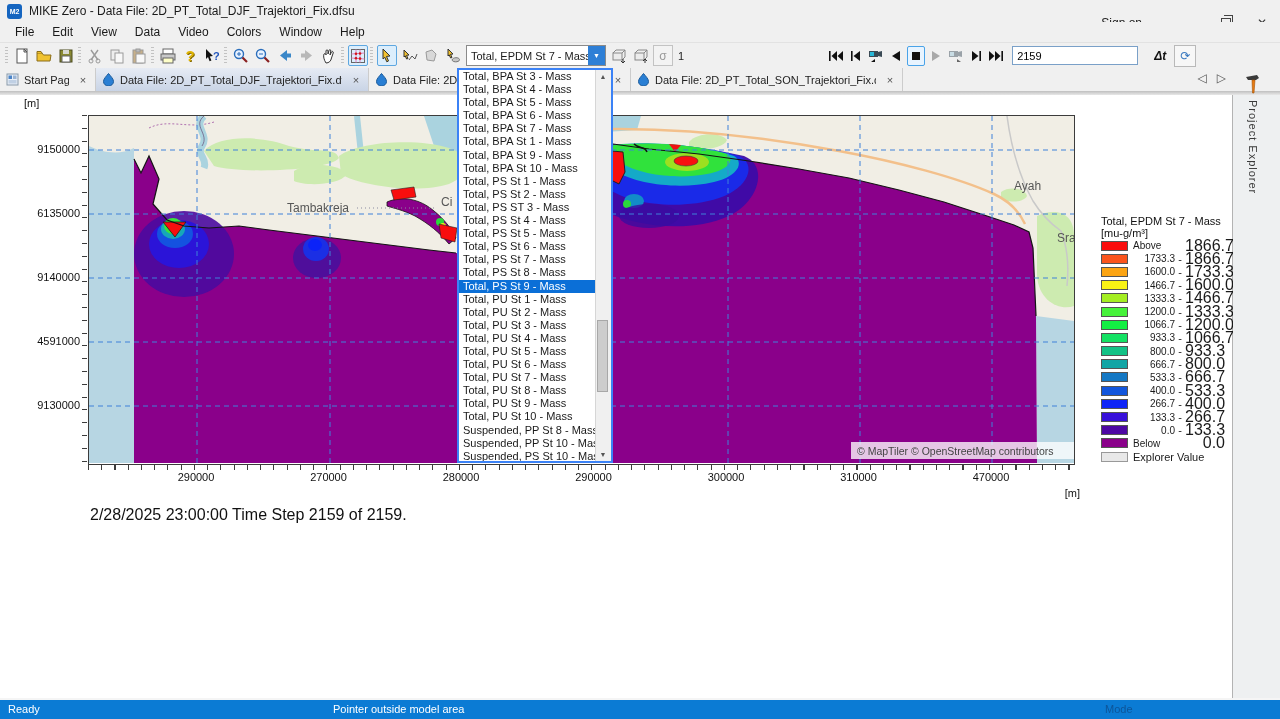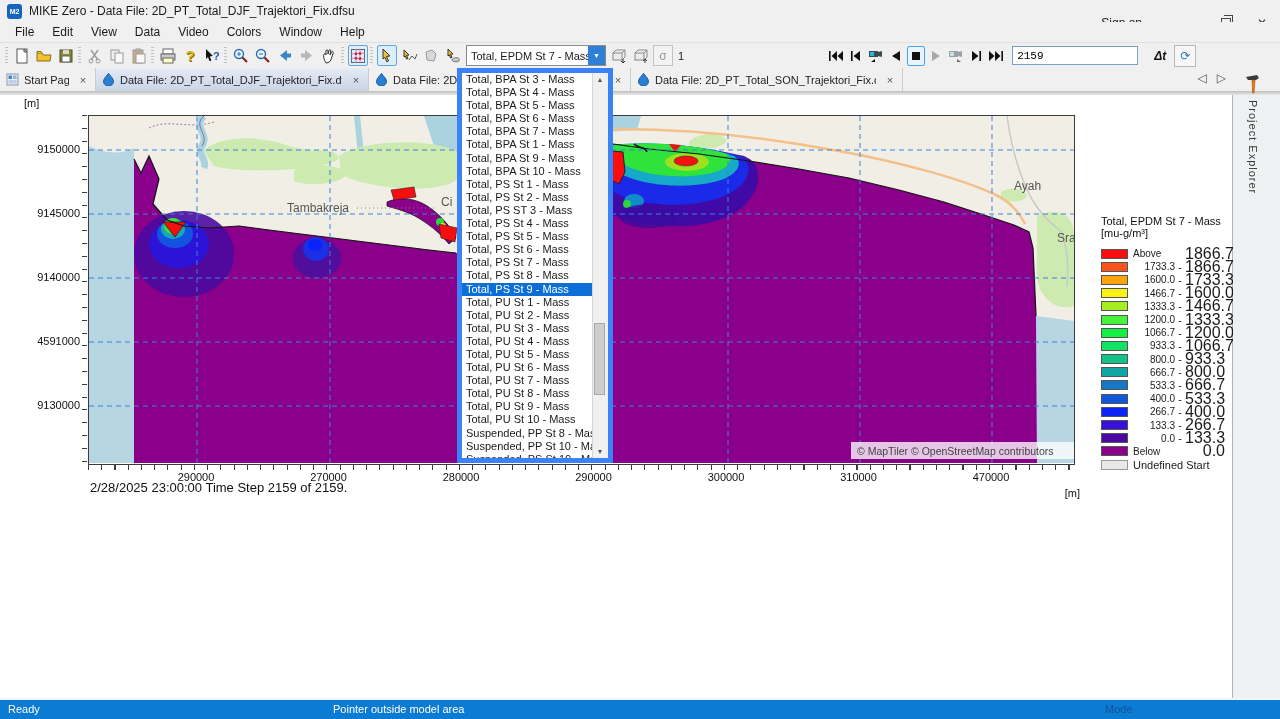--- a/index.html
+++ b/index.html
@@ -26,55 +26,55 @@
   .tbtn svg{display:block}
   .tbtn.active{border:1px solid #5ea7e0;background:#dceefc;border-radius:2px;}
   .tbtn.boxed{border:1px solid #c3c3c3;background:#f3f3f3;color:#9a9a9a;font-size:12px;}
   .count-label{margin:0 4px;font-size:11px;color:#222;}
   .combo{width:140px;height:21px;border:1px solid #8a8a8a;background:#fff;display:flex;align-items:center;margin:0 2px 0 2px;flex:none;box-sizing:border-box;}
   .combo-text{padding-left:4px;flex:1;font-size:11px;white-space:nowrap;overflow:hidden;}
   .combo-btn{width:17px;height:19px;background:#2e7fd6;color:#fff;display:flex;align-items:center;justify-content:center;font-size:7px;flex:none;}
   .playgroup{display:flex;align-items:center;margin-left:138px;}
   .pbtn{width:18px;height:20px;margin:0 1px;display:flex;align-items:center;justify-content:center;flex:none;box-sizing:border-box;}
   .pbtn.focus{border:1px solid #4aa3e8;background:#e8f4ff;border-radius:2px;}
-  .ts-input{width:116px;height:17px;border:1px solid #7aa0c8;font-size:11px;padding:0 4px;margin-left:6px;font-family:Liberation Mono, monospace;}
+  .ts-input{width:116px;height:17px;border:1px solid #7aa0c8;font-size:11px;padding:0 4px;margin-left:6px;font-family:Liberation Sans, sans-serif;}
   .dt-label{margin-left:16px;font-size:12px;font-style:italic;font-weight:bold;color:#111;}
   .refresh-btn{width:20px;height:20px;border:1px solid #b9b9b9;margin-left:8px;display:flex;align-items:center;justify-content:center;color:#3a7ac0;font-size:12px;background:#f7f7f7;}
   
   .tabbar{position:absolute;left:0;top:68px;width:1280px;height:23px;background:#f0f0f0;display:flex;}
   .tab{height:23px;display:flex;align-items:center;padding:0 6px;border-right:1px solid #cccccc;box-sizing:border-box;
        background:#f0f0f0;overflow:hidden;white-space:nowrap;flex:none;}
   .tab.active{background:linear-gradient(#e6ebf4,#c9d4e6);}
   .tab-label{overflow:hidden;flex:1;font-size:11px;color:#222;}
   .tab-close{margin-left:8px;color:#555;font-size:11px;width:12px;text-align:center;flex:none;}
   .ticon{margin-right:5px;flex:none;display:flex;}
   .tabnav{position:absolute;right:54px;top:71px;font-size:12px;color:#555;display:flex;gap:10px;}
   .splitter{position:absolute;left:0;top:91px;width:1280px;height:4px;background:linear-gradient(#bfbfbf,#e8e8e8);}
   
   .content{position:absolute;left:0;top:95px;width:1233px;height:603px;background:#fff;border-right:1px solid #b3b3b3;box-sizing:border-box;}
   .plotframe{position:absolute;left:88px;top:115px;width:985px;height:348px;border:1px solid #3c3c3c;overflow:hidden;}
   .yticks{position:absolute;left:82px;top:115px;width:5px;height:349px;background:repeating-linear-gradient(180deg,#3c3c3c 0 1px,transparent 1px 12.8px);}
   .xticks{position:absolute;left:88px;top:465px;width:987px;height:5px;background:repeating-linear-gradient(90deg,#3c3c3c 0 1px,transparent 1px 13.25px);}
   .ylabel{position:absolute;width:60px;text-align:right;font-size:11px;color:#111;}
   .xlabel{position:absolute;width:64px;text-align:center;font-size:11px;color:#111;top:471px;}
   .axis-unit{position:absolute;font-size:11px;color:#111;}
-  .timetext{position:absolute;left:90px;top:480px;font-size:13px;color:#111;}
+  .timetext{position:absolute;left:90px;top:506px;font-size:16px;color:#111;}
   
   .legend{position:absolute;left:1101px;top:215px;width:126px;}
   .legend-title{font-size:11px;color:#111;}
-  .legend-unit{font-size:11px;color:#111;margin-bottom:8px;}
+  .legend-unit{font-size:11px;color:#111;margin-bottom:0;}
   .lrow{display:flex;align-items:center;height:13.2px;}
   .lswatch{width:27px;height:10px;border:1px solid #555;margin-right:5px;box-sizing:border-box;flex:none;}
   .llo{width:42px;text-align:right;font-size:10px;}
   .llo.word{text-align:left;}
   .lsep{width:10px;text-align:center;font-size:11px;}
   .lhi{width:40px;text-align:right;font-size:16px;}
   .lfull{font-size:11px;}
   
-  .dropdown{position:absolute;left:457px;top:68px;width:156px;height:395px;background:#fff;border:5px solid #3b82f6;
+  .dropdown{position:absolute;left:457px;top:68px;width:156px;height:395px;background:#fff;border:2px solid #3b82f6;
             box-sizing:border-box;z-index:60;display:flex;}
   .dd-items{flex:1;overflow:hidden;}
   .dd-item{height:13.1px;line-height:13.1px;padding-left:4px;font-size:11px;white-space:nowrap;color:#1a1a1a;}
   .dd-item.selected{background:#0b6fd7;color:#fff;}
   .dd-scroll{width:15px;background:#f0f0f0;border-left:1px solid #d6d6d6;position:relative;flex:none;}
   .dd-arrow{position:absolute;left:0;width:14px;height:13px;text-align:center;font-size:7px;color:#555;line-height:13px;}
   .dd-thumb{position:absolute;left:1px;width:11px;top:250px;height:72px;background:#cdcdcd;border:1px solid #a8a8a8;box-sizing:border-box;}
   
   .sidearea{position:absolute;left:1233px;top:95px;width:47px;height:603px;background:#eef0f1;}
   .petab{position:absolute;left:1241px;top:72px;width:24px;display:flex;flex-direction:column;align-items:center;}
@@ -470,21 +470,21 @@
     <g>
       <rect x="762" y="326" width="223" height="17" fill="#ffffff" opacity="0.78"></rect>
       <text x="768" y="338.5" font-size="10.5" fill="#444">© MapTiler © OpenStreetMap contributors</text>
     </g>
   </svg>
 </div>
 <div class="yticks"></div>
 <div class="xticks"></div>
 <div id="ylabels">
     <div class="ylabel" style="left: 20px; top: 143px;">9150000</div>
-    <div class="ylabel" style="left: 20px; top: 207px;">9145000</div>
+    <div class="ylabel" style="left: 20px; top: 207px;">6135000</div>
     <div class="ylabel" style="left: 20px; top: 271px;">9140000</div>
     <div class="ylabel" style="left: 20px; top: 335px;">4591000</div>
     <div class="ylabel" style="left: 20px; top: 399px;">9130000</div>
   </div>
 <div id="xlabels">
     <div class="xlabel" style="left: 164px;">290000</div>
     <div class="xlabel" style="left: 296.5px;">270000</div>
     <div class="xlabel" style="left: 429px;">280000</div>
     <div class="xlabel" style="left: 561.5px;">290000</div>
     <div class="xlabel" style="left: 694px;">300000</div>
@@ -589,21 +589,21 @@
         <span class="lhi">133.3</span>
       </div>
       <div class="lrow">
         <span class="lswatch" style="background: rgb(138, 0, 138);"></span>
         <span class="llo word">Below</span>
         <span class="lsep"></span>
         <span class="lhi">0.0</span>
       </div>
       <div class="lrow">
         <span class="lswatch" style="background: rgb(232, 232, 232); border-color: rgb(153, 153, 153);"></span>
-        <span class="lfull">Undefined Start</span>
+        <span class="lfull">Explorer Value</span>
       </div>
     </div>
 </div>
 
 <div class="dropdown">
   <div class="dd-items">
       <div class="dd-item">Total, BPA St 3 - Mass</div>
       <div class="dd-item">Total, BPA St 4 - Mass</div>
       <div class="dd-item">Total, BPA St 5 - Mass</div>
       <div class="dd-item">Total, BPA St 6 - Mass</div>

